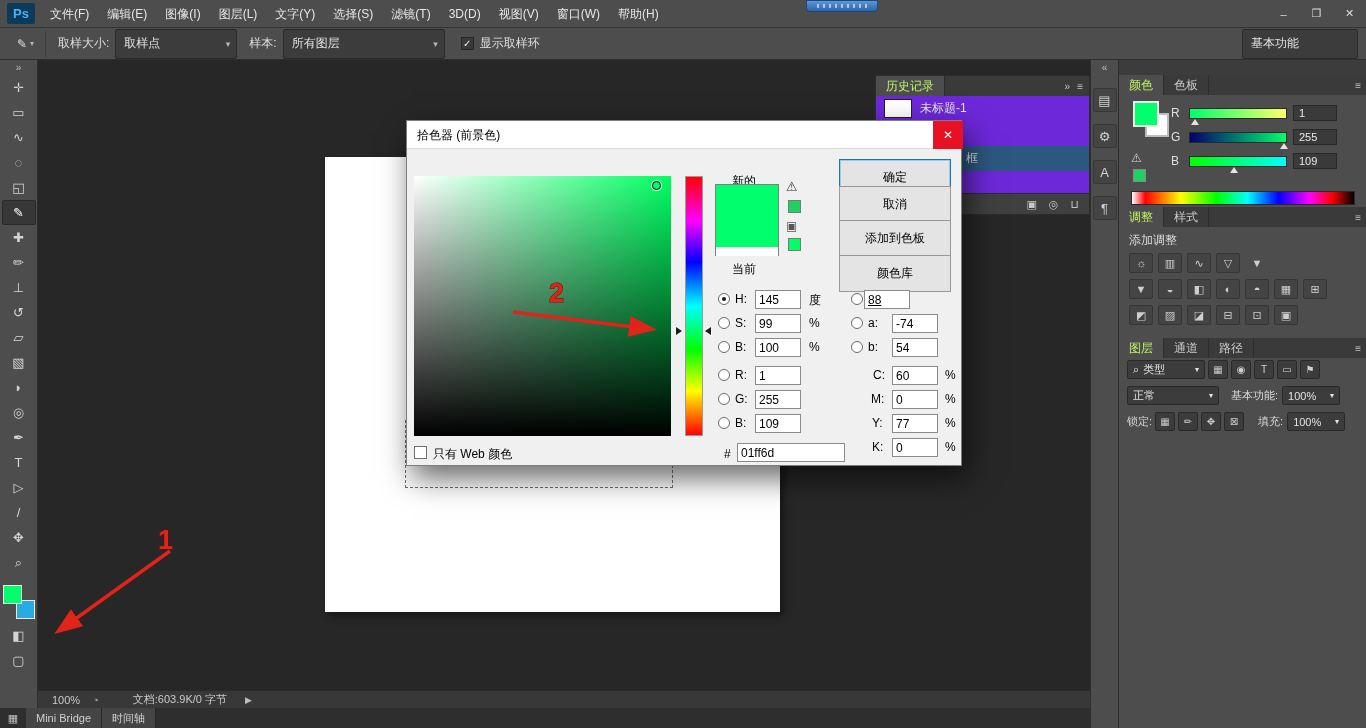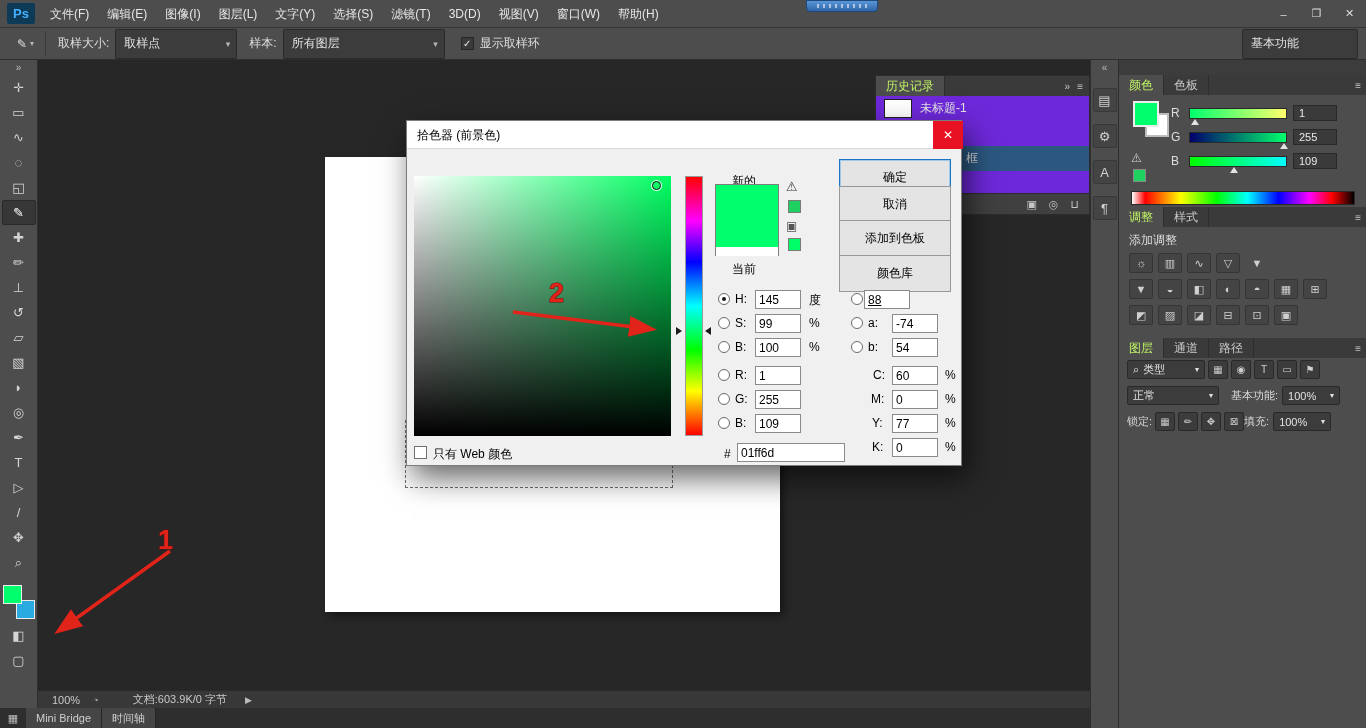--- a/index.html
+++ b/index.html
@@ -323,21 +323,21 @@
           <span>100%</span>
           <span style="margin-left:auto;font-size:8px">▾</span>
         </div>
       </div>
       <div class="lyr-row" style="top:54px;padding-left:8px">
         <span class="small-label">锁定:</span>
         <div class="mini-icon">▦</div>
         <div class="mini-icon">✏</div>
         <div class="mini-icon">✥</div>
         <div class="mini-icon">⊠</div>
-        <span class="small-label" style="">填充:</span>
+        <span class="small-label" style="margin-left:14px">填充:</span>
         <div class="mini-dd" style="width:58px;margin-left:4px">
           <span>100%</span>
           <span style="margin-left:auto;font-size:8px">▾</span>
         </div>
       </div>
 
     </div>
   </div>
 
   <div class="abs history">

